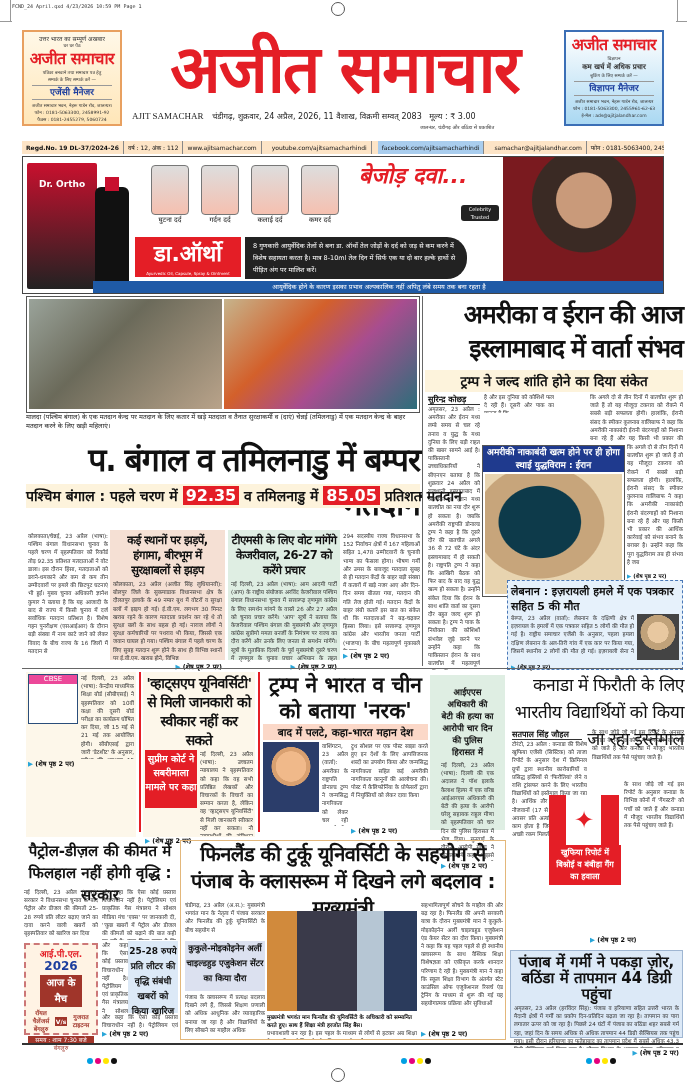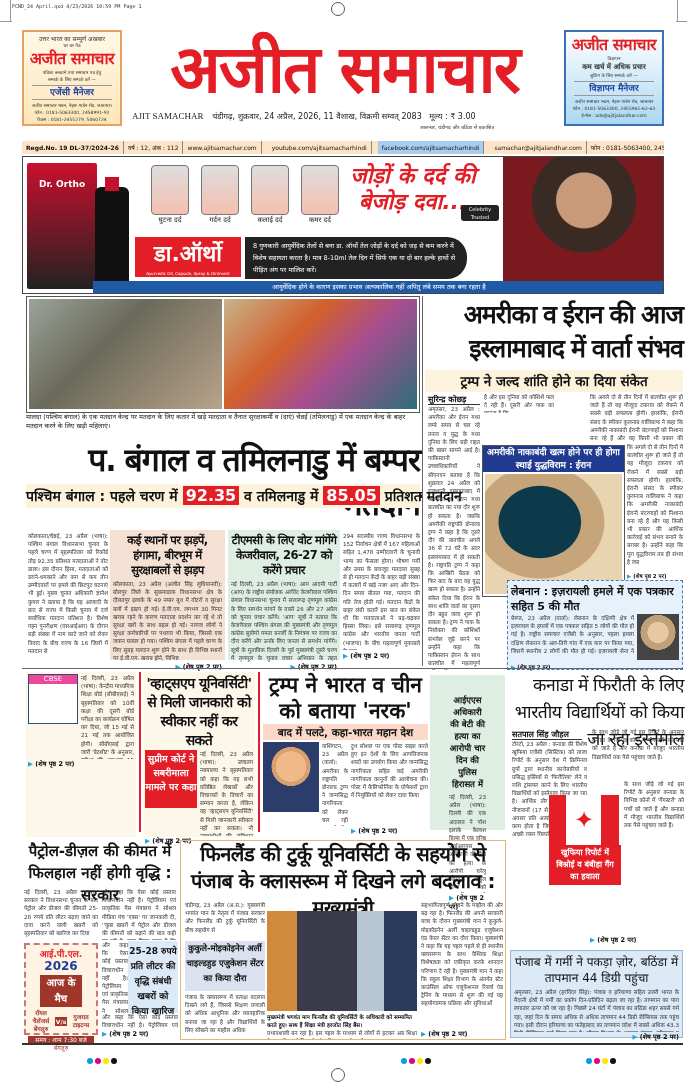--- a/index.html
+++ b/index.html
@@ -54,35 +54,35 @@
 .lebanon .h{font-size:11px;line-height:15px;font-weight:bold}
 .lebanon .pic{float:right;width:42px;height:46px;background:radial-gradient(circle at 50% 40%,#e8c8a0 0 30%,#c0a27a 31% 50%,#444 51%);margin-left:3px}
 .divider-red{width:2px;background:#e41e26}
 .h-box{font-size:14px;line-height:19px;font-weight:bold;text-align:center;letter-spacing:-0.5px}
 .cbse{width:50px;height:50px;background:#fff;border:1px solid #2a4d7a;float:left;margin:0 3px 2px 0;font-size:7px;color:#fff}
 .cbse div{background:#ec4899;text-align:center;line-height:9px}
 .sc-box{float:left;width:52px;height:58px;background:#e41e26;color:#fff;font-size:9.5px;line-height:14px;text-align:center;font-weight:bold;margin:0 3px 2px 0;padding-top:2px}
 .trump-h{font-size:21px;line-height:26px;font-weight:bold;text-align:center}
 .trump-sub{background:#fbd8c8;font-size:10.5px;line-height:16px;font-weight:bold;text-align:center}
 .trump-pic{float:left;width:56px;height:70px;background:radial-gradient(circle at 50% 35%,#f0b98a 0 28%,#d8a070 29% 36%,#2b3d6a 37%);margin:0 3px 2px 0}
-.ias{left:430px;top:675px;width:75px;height:155px;background:#dfeee3;padding:19px}
+.ias{left:430px;top:675px;width:75px;height:155px;background:#dfeee3;padding:11px}
 .canada-h{font-size:17.5px;line-height:27px;font-weight:normal;text-align:right;letter-spacing:-0.5px}
 .flag{width:70px;height:50px;background:linear-gradient(90deg,#e41e26 0 25%,#fff 25% 75%,#e41e26 75%);position:relative;text-align:center;font-size:24px;line-height:50px;color:#e41e26}
 .flag-cap{background:#e41e26;color:#fff;font-size:8px;line-height:12px;padding:2px;text-align:center;font-weight:bold}
 .petrol-h{font-size:15px;line-height:22px;font-weight:bold;text-align:center}
 .ipl{left:24px;top:943px;width:74px;height:92px;border:2px dashed #c77;background:#fff3e4;text-align:center;padding:2px}
 .ipl .y{color:#1d3e9e;font-size:12px;font-weight:bold;line-height:13px}
 .ipl .t{background:#a0352a;color:#fff;font-size:10px;line-height:16px;font-weight:bold;margin:2px 12px}
 .price-box{left:128px;top:941px;width:50px;height:72px;background:#dce9f7;font-size:9px;line-height:15px;font-weight:bold;text-align:center;padding-top:3px}
 .fin{left:180px;top:840px;width:326px;height:200px;border:1px solid #e3b77a}
 .fin-h{font-size:20px;line-height:27px;font-weight:bold;text-align:center;letter-spacing:-0.5px}
 .fin-photo{left:86px;top:70px;width:150px;height:100px;background:linear-gradient(90deg,#d18a3c 0 20%,#3a3a4a 20% 60%,#b6c6d4 60% 78%,#2b3b5c 78%)}
 .kuk{left:4px;top:100px;width:80px;height:50px;background:#dce1f0;font-size:8.5px;line-height:15px;font-weight:bold;text-align:center}
 .punjab{left:510px;top:950px;width:173px;height:88px;background:#dce9f7;padding:3px;border:1px solid #9fb6d2}
-.punjab .h{font-size:12px;line-height:16px;font-weight:normal;text-align:center}
+.punjab .h{font-size:15px;line-height:16px;font-weight:bold;text-align:center}
 .colorbar{height:6px;width:6px;border-radius:50%;display:inline-block;margin:0 1px}
 </style>
 </head>
 <body>
 
 <div class="abs slug">FCND_24 April.qxd  4/23/2026  10:59 PM  Page 1</div>
 <div class="abs crop" style="left:10px;top:0;height:22px"></div>
 <div class="abs crop" style="left:677px;top:0;height:22px"></div>
 <div class="abs croph" style="left:0;top:21px;width:12px"></div>
 <div class="abs croph" style="left:676px;top:21px;width:11px"></div>
@@ -150,21 +150,20 @@
     <div>
         <div class="painimg"></div>
         <div class="painlbl">कलाई दर्द</div>
       </div>
     <div>
         <div class="painimg"></div>
         <div class="painlbl">कमर दर्द</div>
       </div>
   </div>
   <div class="abs ad-head" style="left:295px;width:190px">
-    <div>जोड़ों के दर्द की</div>
     <div>बेजोड़ दवा...</div>
   </div>
   <div class="abs" style="left:438px;top:48px;width:38px;height:16px;background:#222;color:#fff;font-size:5px;text-align:center;line-height:8px;border-radius:3px">Celebrity Trusted</div>
   <div class="abs doc-logo" style="left:112px">
     <div>डा.ऑर्थो</div>
     <div style="font-size:4px;line-height:5px;font-weight:normal">Ayurvedic Oil, Capsule, Spray &amp; Ointment</div>
   </div>
   <div class="abs ad-pill" style="left:222px">8 गुणकारी आयुर्वेदिक तेलों से बना डा. ऑर्थो तेल जोड़ों के दर्द को जड़ से कम करने में विशेष सहायता करता है। मात्र 8-10ml तेल दिन में सिर्फ एक या दो बार हल्के हाथों से पीड़ित अंग पर मालिश करें।</div>
   <div class="abs ad-man"></div>
   <div class="abs ad-strip">आयुर्वेदिक होने के कारण इसका प्रभाव अल्पकालिक नहीं अपितु लंबे समय तक बना रहता है</div>

